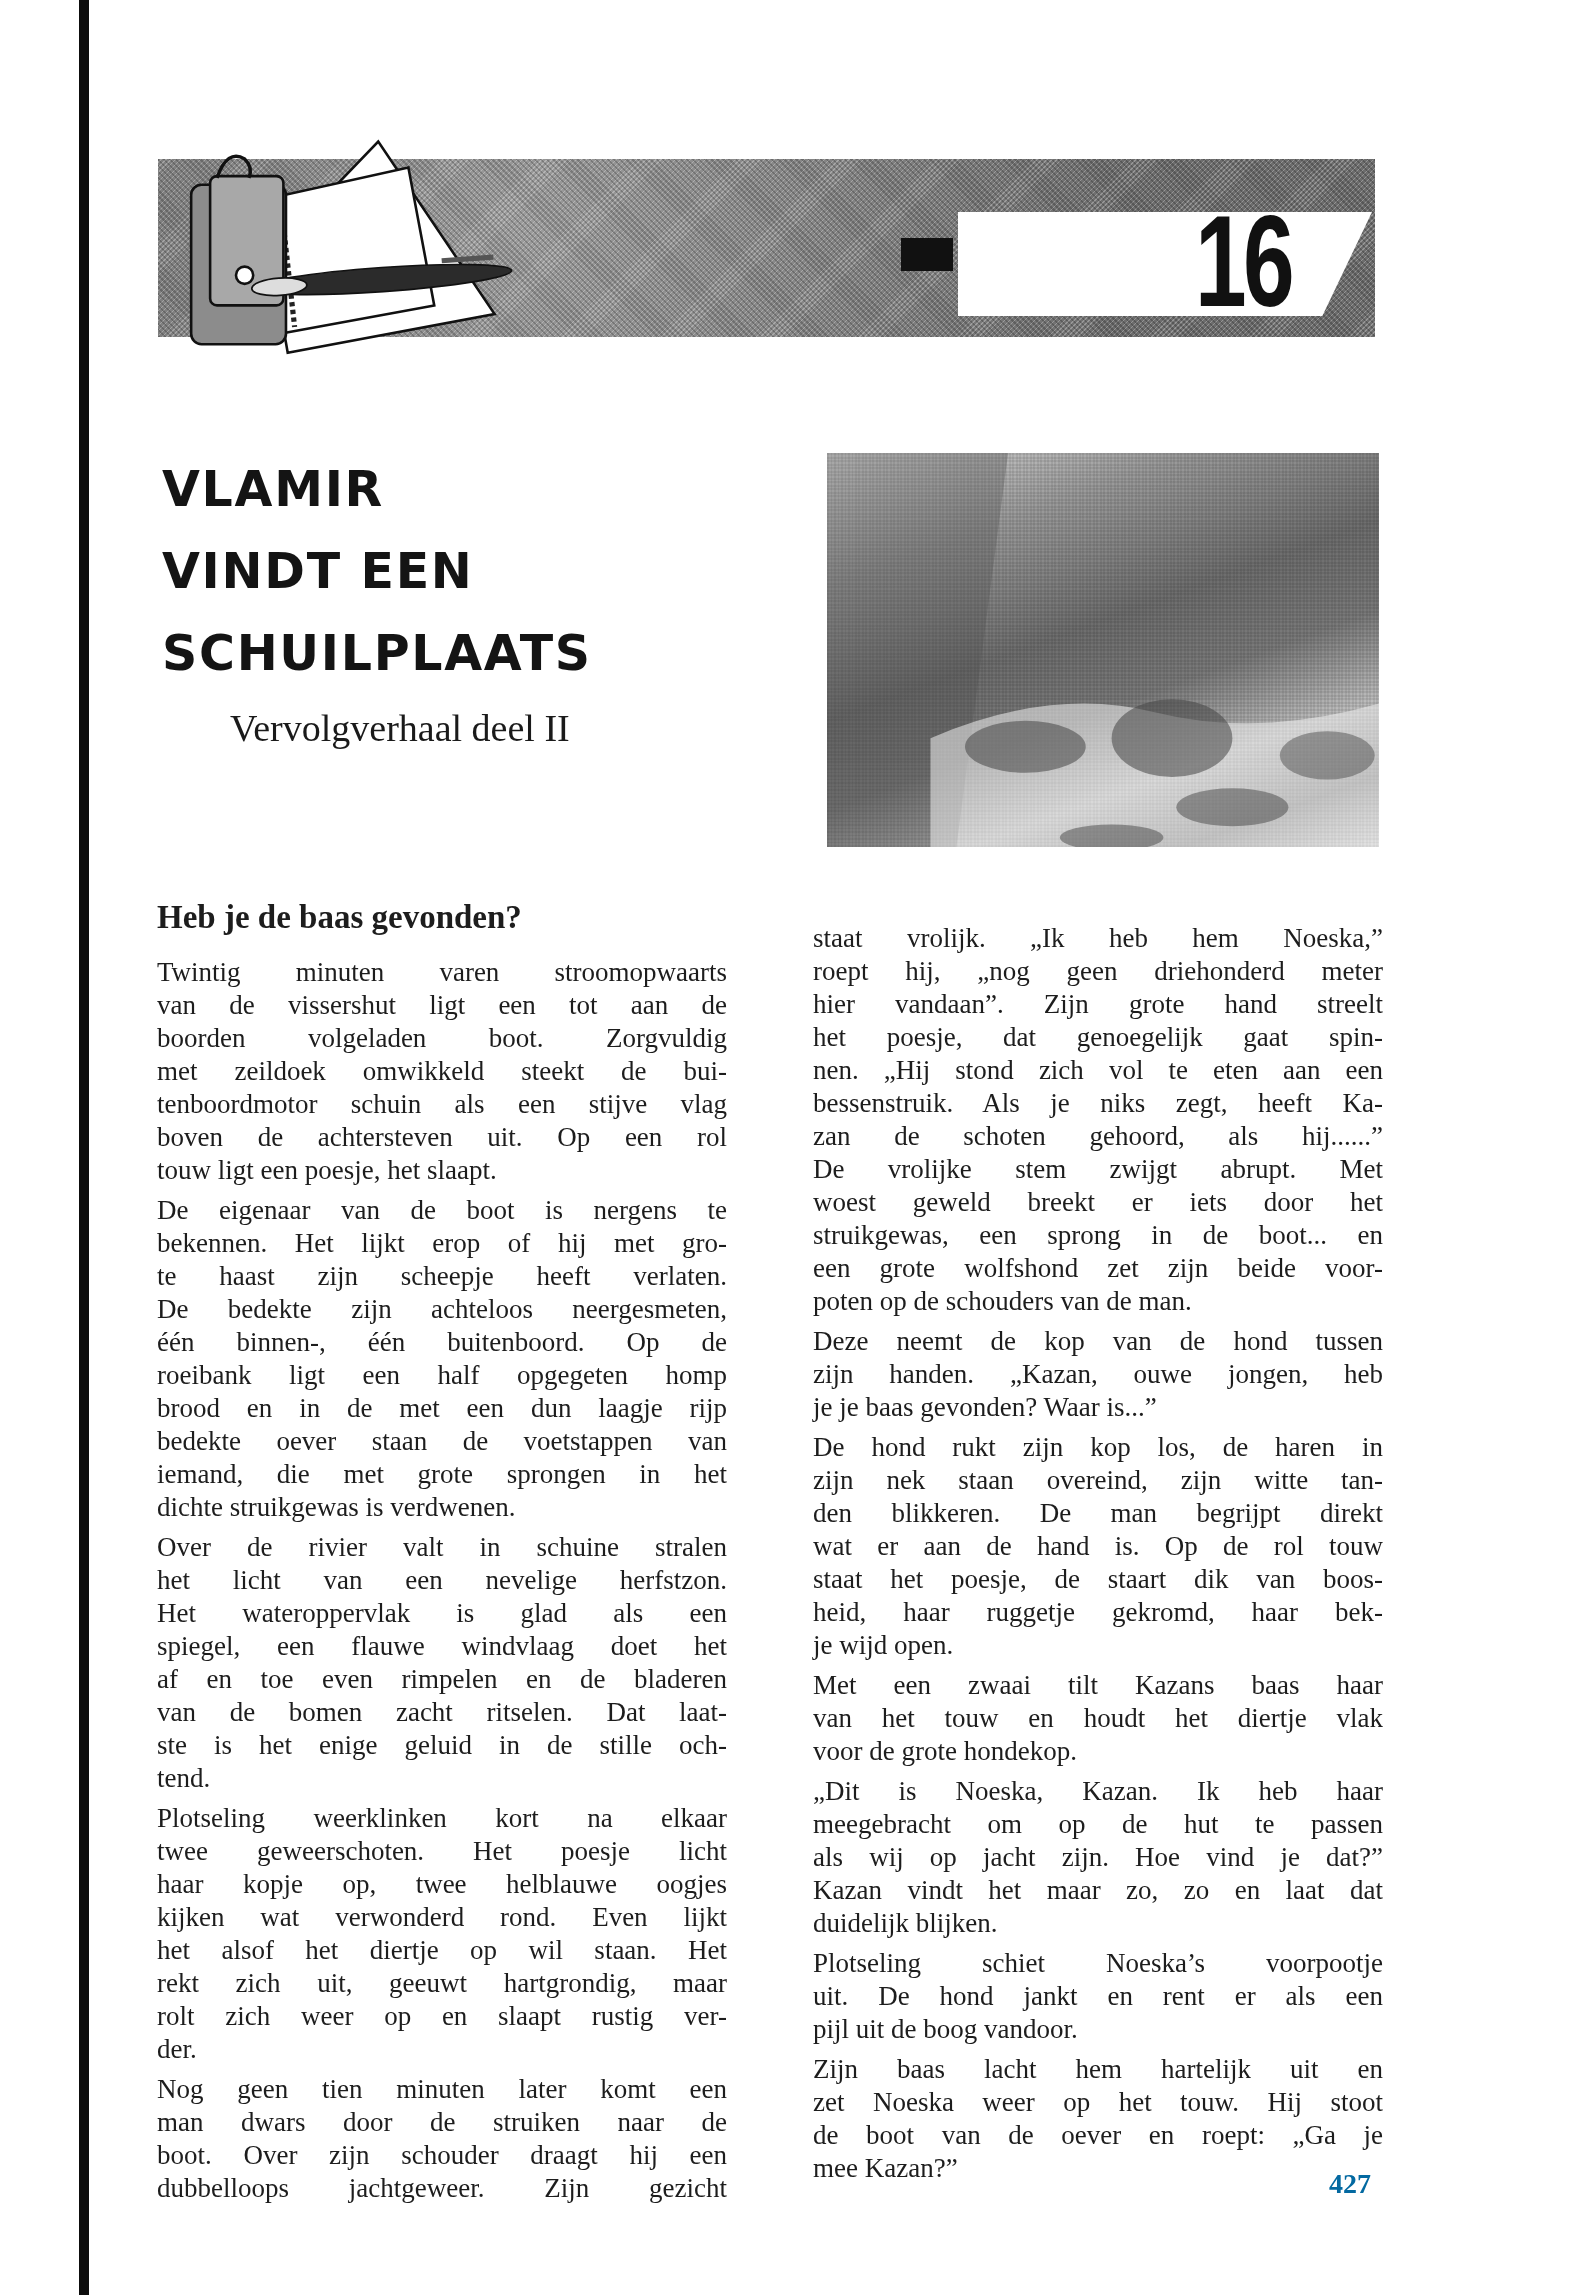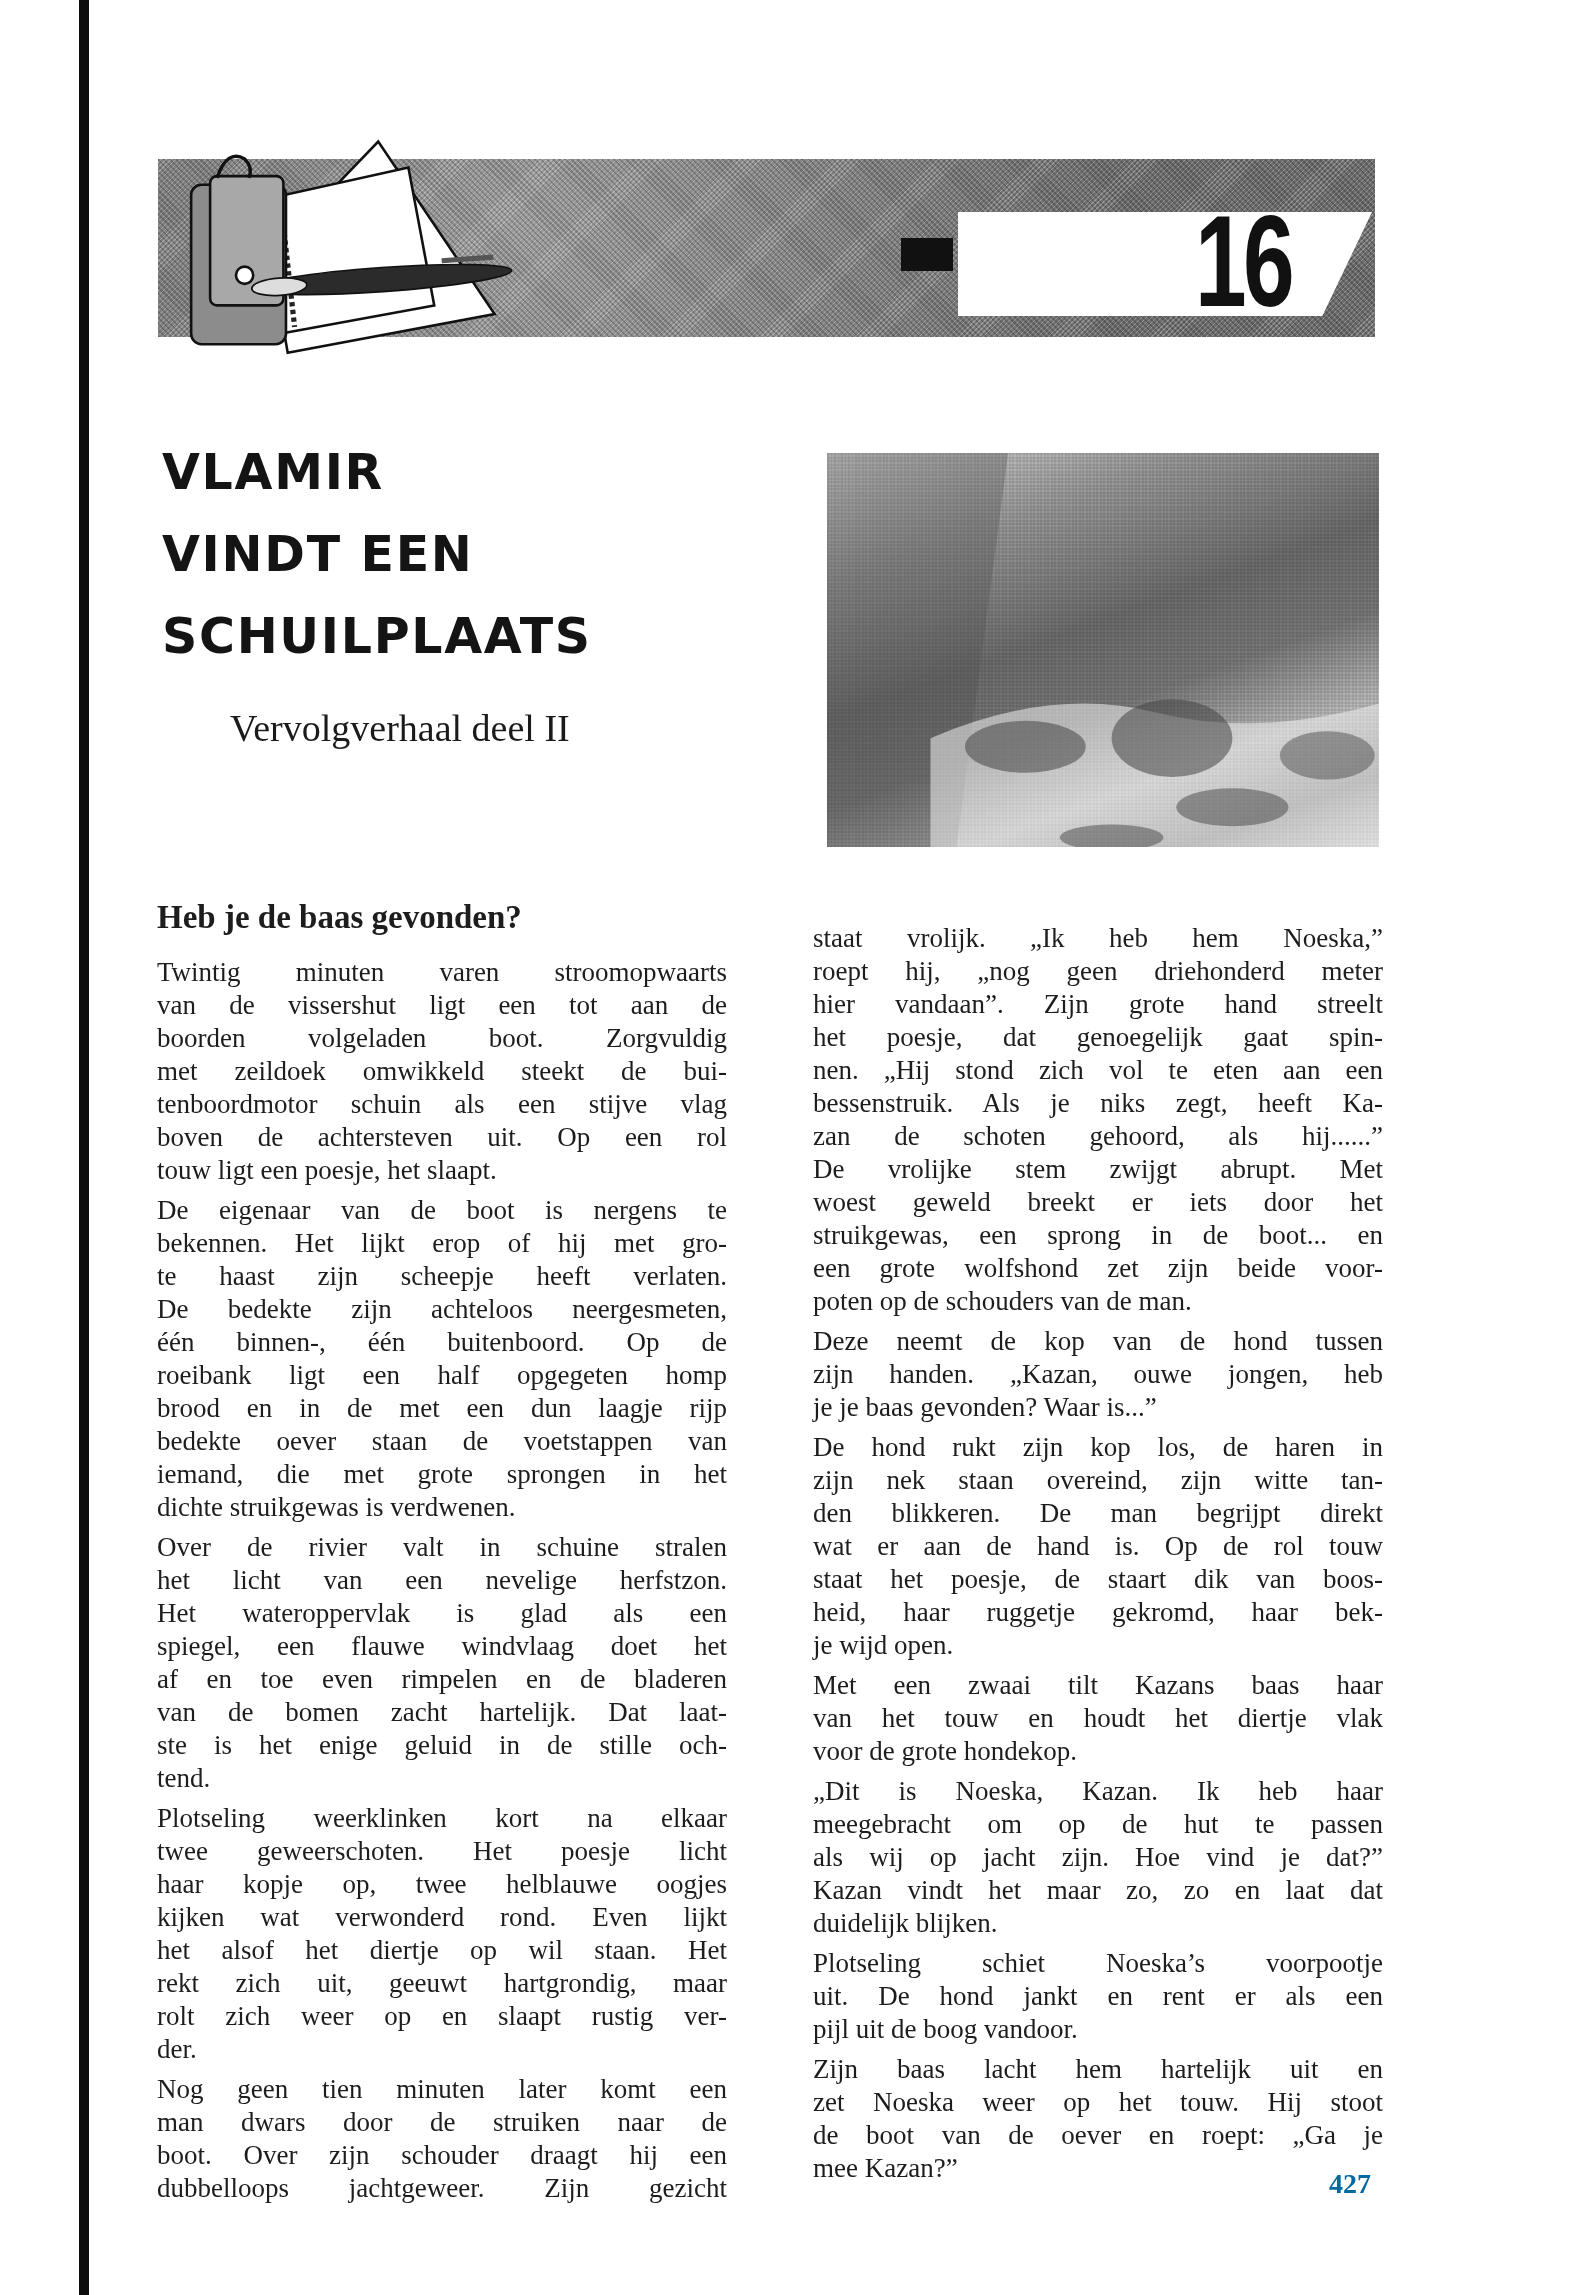--- a/index.html
+++ b/index.html
@@ -31,21 +31,21 @@
     clip-path: polygon(0 0, 100% 0, 88% 100%, 0 100%);
   }
   .chapter-number {
     position: absolute; left: 1195px; top: 197px; width: 129px; height: 129px;
     font-family: "Liberation Sans", "DejaVu Sans", sans-serif;
     font-size: 129px; font-weight: bold; line-height: 129px; letter-spacing: -5.2px;
     color: #111; transform: scaleX(0.72); transform-origin: left top;
   }
   
   .title {
-    position: absolute; left: 162px; top: 432px;
+    position: absolute; left: 162px; top: 449px;
     font-family: "DejaVu Sans", "Liberation Sans", sans-serif;
     font-weight: bold; font-size: 49px; line-height: 82px; letter-spacing: 1.7px;
     color: #141414;
   }
   .title div { white-space: nowrap; }
   .subtitle {
     position: absolute; left: 230px; top: 706px;
     font-family: "Liberation Serif", "DejaVu Serif", serif;
     font-size: 38px; color: #1a1a1a; white-space: nowrap;
   }
@@ -151,21 +151,21 @@
       <span class="line">bedekte oever staan de voetstappen van</span>
       <span class="line">iemand, die met grote sprongen in het</span>
       <span class="line last">dichte struikgewas is verdwenen.</span>
     </div>
     <div class="para">
       <span class="line">Over de rivier valt in schuine stralen</span>
       <span class="line">het licht van een nevelige herfstzon.</span>
       <span class="line">Het wateroppervlak is glad als een</span>
       <span class="line">spiegel, een flauwe windvlaag doet het</span>
       <span class="line">af en toe even rimpelen en de bladeren</span>
-      <span class="line">van de bomen zacht hartelijk. Dat laat-</span>
+      <span class="line">van de bomen zacht ritselen. Dat laat-</span>
       <span class="line">ste is het enige geluid in de stille och-</span>
       <span class="line last">tend.</span>
     </div>
     <div class="para">
       <span class="line">Plotseling weerklinken kort na elkaar</span>
       <span class="line">twee geweerschoten. Het poesje licht</span>
       <span class="line">haar kopje op, twee helblauwe oogjes</span>
       <span class="line">kijken wat verwonderd rond. Even lijkt</span>
       <span class="line">het alsof het diertje op wil staan. Het</span>
       <span class="line">rekt zich uit, geeuwt hartgrondig, maar</span>

